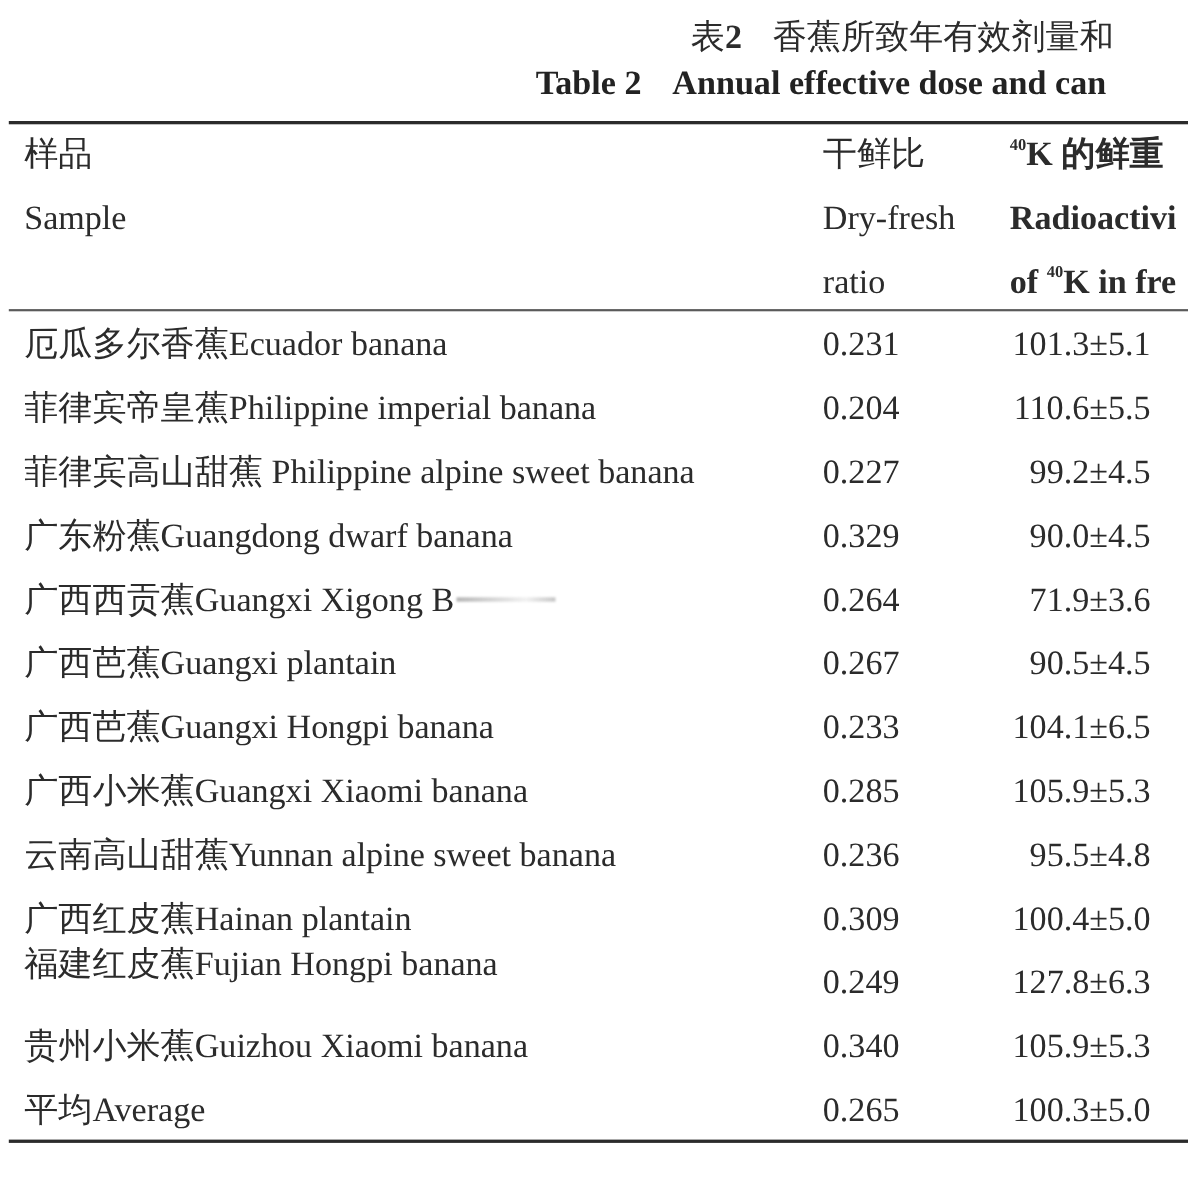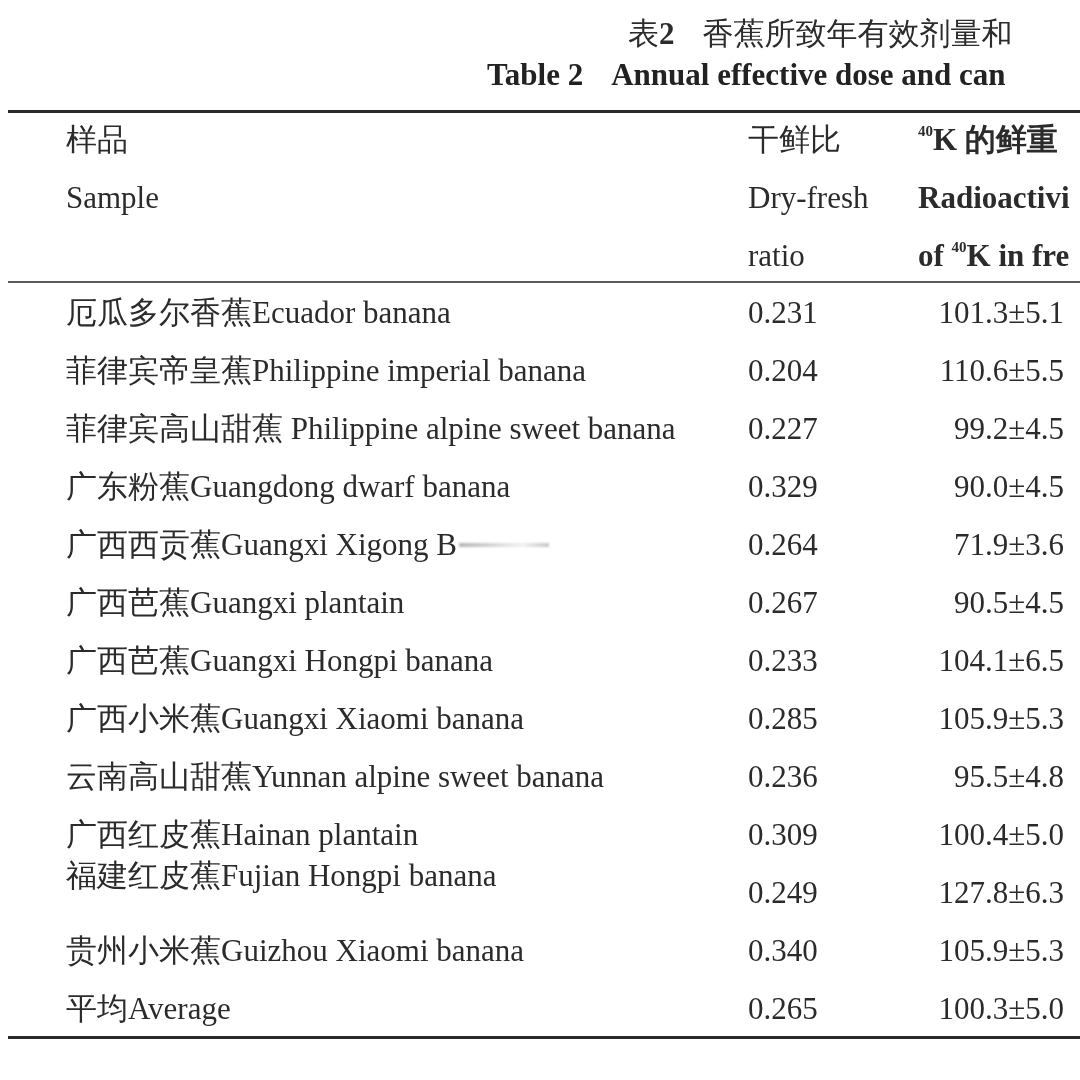--- a/index.html
+++ b/index.html
@@ -48,24 +48,24 @@
     .rule.mid { top: 281px; height: 2px; background: #5a5a5a; }
     .rule.bottom { top: 1036px; height: 3px; }
 
     .cell {
       position: absolute;
       font-size: 31px;
       line-height: 40px;
       white-space: nowrap;
       color: #2b2b2b;
     }
-    .col1 { left: 22px; margin-left: 44px; }
+    .col1 { left: 22px; }
     .col2 { left: 748px; }
     .col3h { left: 918px; font-weight: bold; }
-    .col3 { right: 16px; text-align: right; }
+    .col3 { right: 34px; text-align: right; }
 
     sup.iso {
       font-size: 15px;
       vertical-align: 14px;
       line-height: 0;
     }
 
     .smear {
       display: inline-block;
       width: 90px;

